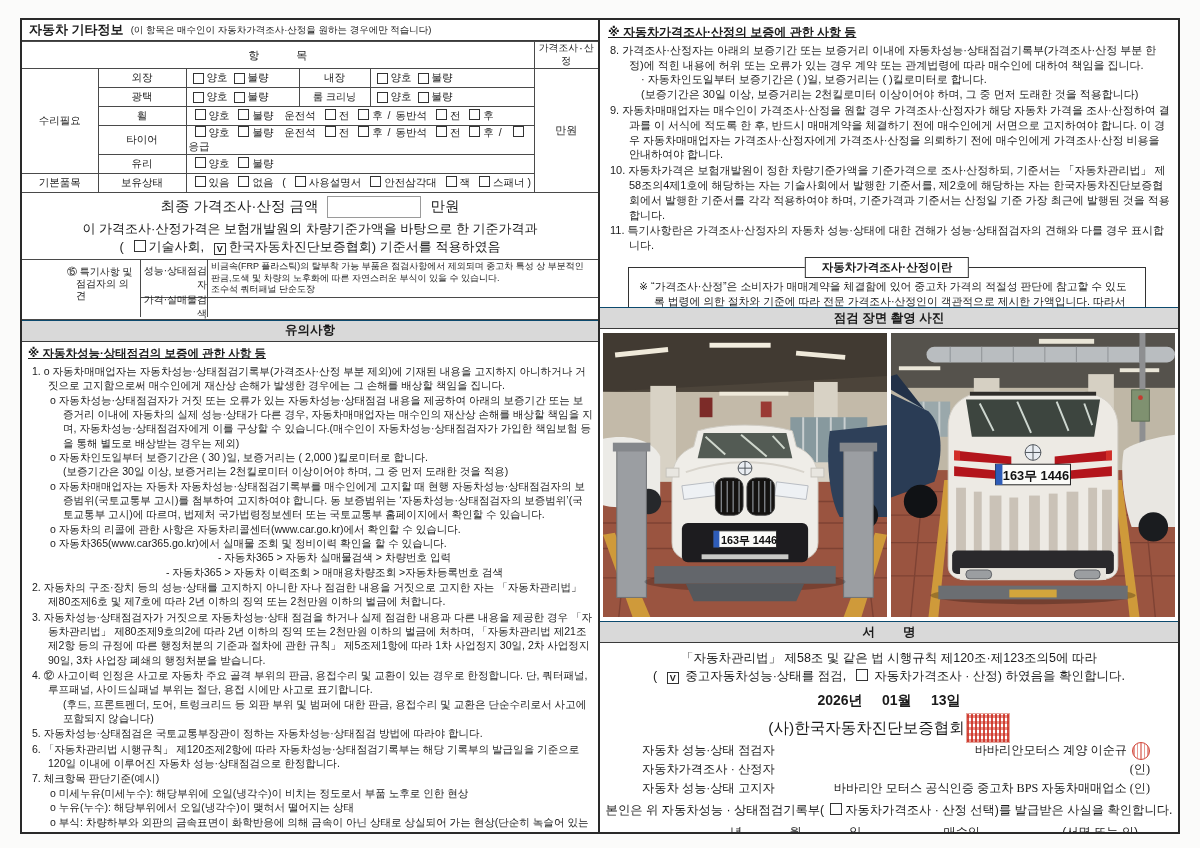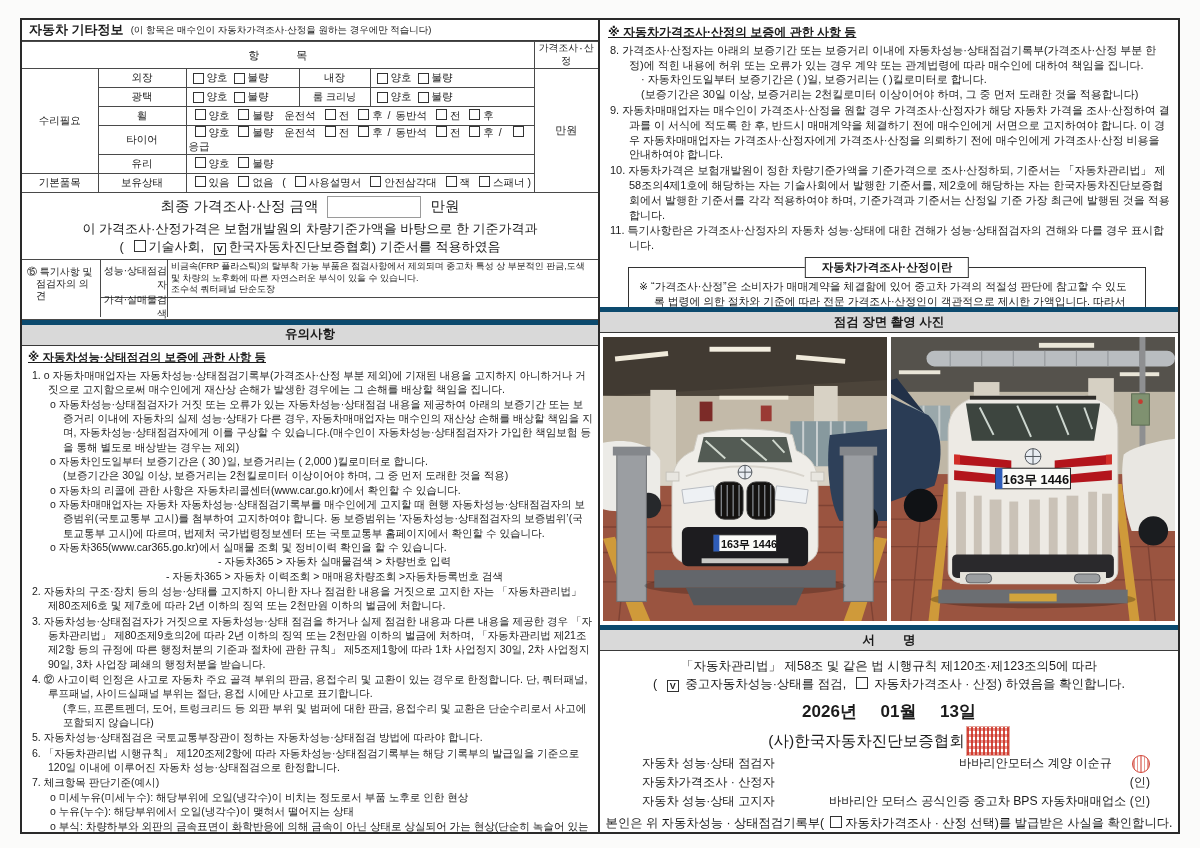--- a/index.html
+++ b/index.html
@@ -25,28 +25,28 @@
   .sp-b{width:70px;border-left:1px solid #4a4a4a;border-right:1px solid #4a4a4a;display:flex;align-items:center;justify-content:center;}
   .sp-c{flex:1;display:flex;align-items:center;}
   .cb{display:inline-block;width:9px;height:9px;border:1.2px solid #333;background:#fff;margin:0 3px 0 6px;vertical-align:-1px;font-size:8.5px;line-height:9px;text-align:center;font-weight:bold;flex:none;}
   .opt{white-space:nowrap;}
 
   .final{height:27px;display:flex;align-items:center;justify-content:center;gap:9px;font-size:14.5px;}
   .final-input{width:92px;height:20px;border:1px solid #9a9a9a;background:#fff;display:inline-block;}
   .stmt{text-align:center;font-size:13px;line-height:17.5px;margin-bottom:4px;}
   .stmt .cb{width:10px;height:10px;font-size:9px;line-height:10px;}
 
-  .special{display:grid;grid-template-columns:78px 68px 1fr;border-top:1px solid #4a4a4a;border-bottom:1px solid #4a4a4a;font-size:9.5px;}
+  .special{display:grid;grid-template-columns:78px 68px 1fr;border-top:1px solid #4a4a4a;border-bottom:1px solid #4a4a4a;font-size:9.5px;padding-left:40px;}
   .sp-l{grid-row:1 / span 2;padding:6px 2px 0 5px;line-height:12px;font-size:10px;}
   .sp-m{border-left:1px solid #4a4a4a;border-right:1px solid #4a4a4a;display:flex;align-items:center;justify-content:center;font-size:10px;text-align:right;}
   .sp-m.r2{border-top:1px solid #4a4a4a;height:19px;}
   .sp-t{padding:1px 3px;font-size:9px;line-height:11.5px;}
   .sp-t.r2{border-top:1px solid #4a4a4a;height:19px;}
 
-  .sec-head{height:20px;flex:none;background:#d9d9d9;border-top:5px solid #0c4a6e;border-bottom:1px solid #3a3a3a;display:flex;align-items:center;justify-content:center;font-weight:bold;font-size:12.5px;white-space:pre;}
+  .sec-head{height:20px;flex:none;background:#d9d9d9;border-top:1px solid #0c4a6e;border-bottom:1px solid #3a3a3a;display:flex;align-items:center;justify-content:center;font-weight:bold;font-size:12.5px;white-space:pre;}
 
   .notice-body{flex:1;padding:3px 5px 0 4px;font-size:10.55px;line-height:14.35px;overflow:hidden;}
   .notice-title{font-weight:bold;text-decoration:underline;font-size:11.5px;margin:1px 0 4px 2px;}
   .li{margin:0;}
   .notice-body .lv0{margin-left:6px;padding-left:16px;text-indent:-16px;margin-top:1px;}
   .notice-body .lv1{margin-left:24px;padding-left:13px;text-indent:-13px;}
   .notice-body .lv2{margin-left:37px;}
   .notice-body .lv3{margin-left:50px;text-align:center;}
 
   .pg{height:287px;flex:none;padding:4px 8px 0 8px;font-size:11px;line-height:14.8px;overflow:hidden;box-sizing:border-box;}
@@ -57,28 +57,28 @@
   .pg-box-title{position:absolute;top:-11px;left:50%;transform:translateX(-50%);background:#fff;border:1.5px solid #333;padding:2px 16px;font-weight:bold;font-size:11.5px;white-space:nowrap;}
   .pg-box-text{padding-left:15px;text-indent:-15px;}
 
   .photos{height:292px;flex:none;display:flex;gap:4px;padding:4px 3px;box-sizing:border-box;background:#fff;}
   .photo{flex:1;overflow:hidden;position:relative;}
   .photo svg{width:100%;height:100%;display:block;}
 
   .sign-body{flex:1;position:relative;padding-top:7px;font-size:12px;overflow:hidden;border-radius:19px;}
   .s-intro{text-align:center;font-size:12.5px;line-height:17.5px;}
   .s-intro .cb{width:10px;height:10px;font-size:9px;line-height:10px;}
-  .s-date{text-align:center;font-weight:bold;font-size:17px;margin-top:7px;white-space:pre;}
+  .s-date{text-align:center;font-weight:bold;font-size:14px;margin-top:7px;white-space:pre;}
   .s-org{display:flex;justify-content:center;align-items:center;font-size:15.5px;margin-top:5px;height:26px;}
   .sq-stamp{width:42px;height:28px;margin-left:1px;border:1px solid #e4a79f;background:
     repeating-linear-gradient(90deg,rgba(205,45,32,.85) 0 2px,rgba(255,255,255,0) 2px 4px),
     repeating-linear-gradient(0deg,rgba(205,45,32,.5) 0 3px,rgba(255,255,255,0) 3px 6px);
     display:inline-block;flex:none;}
   .s-row{display:flex;justify-content:space-between;align-items:center;height:19px;padding:0 28px 0 42px;font-size:12.2px;}
-  .s-val{display:flex;align-items:center;gap:20px;}
+  .s-val{display:flex;align-items:center;gap:5px;font-family:Liberation Serif, serif;}
   .seal{display:inline-block;width:16px;height:16px;border:1.5px solid #d2463a;border-radius:50%;background:
     repeating-linear-gradient(90deg,rgba(210,70,58,.55) 0 1.5px,transparent 1.5px 3.5px);flex:none;}
   .s-confirm{text-align:center;font-size:12.3px;margin-top:4px;}
   .s-confirm .cb{width:10px;height:10px;}
   .s-last{display:flex;justify-content:space-between;align-items:center;padding:0 40px 0 130px;margin-top:5px;font-size:12.2px;text-align:center;}
   .s-last .blanks{white-space:pre;}
 </style>
 </head>
 <body>
 
@@ -230,22 +230,22 @@
 
     <div class="sec-head">유의사항</div>
 
     <div class="notice-body">
       <div class="notice-title">※ 자동차성능·상태점검의 보증에 관한 사항 등</div>
       <div>
           <div class="li lv0">1. o 자동차매매업자는 자동차성능·상태점검기록부(가격조사·산정 부분 제외)에 기재된 내용을 고지하지 아니하거나 거짓으로 고지함으로써 매수인에게 재산상 손해가 발생한 경우에는 그 손해를 배상할 책임을 집니다.</div>
           <div class="li lv1">o 자동차성능·상태점검자가 거짓 또는 오류가 있는 자동차성능·상태점검 내용을 제공하여 아래의 보증기간 또는 보증거리 이내에 자동차의 실제 성능·상태가 다른 경우, 자동차매매업자는 매수인의 재산상 손해를 배상할 책임을 지며, 자동차성능·상태점검자에게 이를 구상할 수 있습니다.(매수인이 자동차성능·상태점검자가 가입한 책임보험 등을 통해 별도로 배상받는 경우는 제외)</div>
           <div class="li lv1">o 자동차인도일부터 보증기간은 (  30  )일, 보증거리는 (  2,000  )킬로미터로 합니다.</div>
           <div class="li lv2">(보증기간은 30일 이상, 보증거리는 2천킬로미터 이상이어야 하며, 그 중 먼저 도래한 것을  적용)</div>
+          <div class="li lv1">o 자동차매매업자는 자동차 자동차성능·상태점검기록부를 매수인에게 고지할 때 현행 자동차성능·상태점검자의 보증범위(국토교통부 고시)를 첨부하여 고지하여야 합니다. 동 보증범위는 ‘자동차성능·상태점검자의 보증범위’(국토교통부 고시)에 따르며, 법제처 국가법령정보센터 또는 국토교통부 홈페이지에서 확인할 수 있습니다.</div>
           <div class="li lv1">o 자동차의 리콜에 관한 사항은 자동차리콜센터(www.car.go.kr)에서 확인할 수 있습니다.</div>
-          <div class="li lv1">o 자동차매매업자는 자동차 자동차성능·상태점검기록부를 매수인에게 고지할 때 현행 자동차성능·상태점검자의 보증범위(국토교통부 고시)를 첨부하여 고지하여야 합니다. 동 보증범위는 ‘자동차성능·상태점검자의 보증범위’(국토교통부 고시)에 따르며, 법제처 국가법령정보센터 또는 국토교통부 홈페이지에서 확인할 수 있습니다.</div>
           <div class="li lv1">o 자동차365(www.car365.go.kr)에서 실매물 조회 및 정비이력 확인을 할 수 있습니다.</div>
           <div class="li lv3">- 자동차365 &gt; 자동차 실매물검색 &gt; 차량번호 입력</div>
           <div class="li lv3">- 자동차365 &gt; 자동차 이력조회 &gt; 매매용차량조회 &gt;자동차등록번호 검색</div>
           <div class="li lv0">2. 자동차의 구조·장치 등의 성능·상태를 고지하지 아니한 자나 점검한 내용을 거짓으로 고지한 자는 「자동차관리법」 제80조제6호 및 제7호에 따라 2년 이하의 징역 또는 2천만원 이하의 벌금에 처합니다.</div>
           <div class="li lv0">3. 자동차성능·상태점검자가 거짓으로 자동차성능·상태 점검을 하거나 실제 점검한 내용과 다른 내용을 제공한 경우 「자동차관리법」 제80조제9호의2에 따라 2년 이하의 징역 또는 2천만원 이하의 벌금에 처하며, 「자동차관리법 제21조제2항 등의 규정에 따른 행정처분의 기준과 절차에 관한 규칙」 제5조제1항에 따라 1차 사업정지 30일, 2차 사업정지 90일, 3차 사업장 폐쇄의 행정처분을 받습니다.</div>
           <div class="li lv0">4. ⑫ 사고이력 인정은 사고로 자동차 주요 골격 부위의 판금, 용접수리 및 교환이 있는 경우로 한정합니다. 단, 쿼터패널, 루프패널, 사이드실패널 부위는 절단, 용접 시에만 사고로 표기합니다.</div>
           <div class="li lv2">(후드, 프론트펜더, 도어, 트렁크리드 등 외판 부위 및 범퍼에 대한 판금, 용접수리 및 교환은 단순수리로서 사고에 포함되지 않습니다)</div>
           <div class="li lv0">5. 자동차성능·상태점검은 국토교통부장관이 정하는 자동차성능·상태점검 방법에 따라야 합니다.</div>
           <div class="li lv0">6. 「자동차관리법 시행규칙」 제120조제2항에 따라 자동차성능·상태점검기록부는 해당 기록부의 발급일을 기준으로 120일 이내에 이루어진 자동차 성능·상태점검으로 한정합니다.</div>
           <div class="li lv0">7. 체크항목 판단기준(예시)</div>

